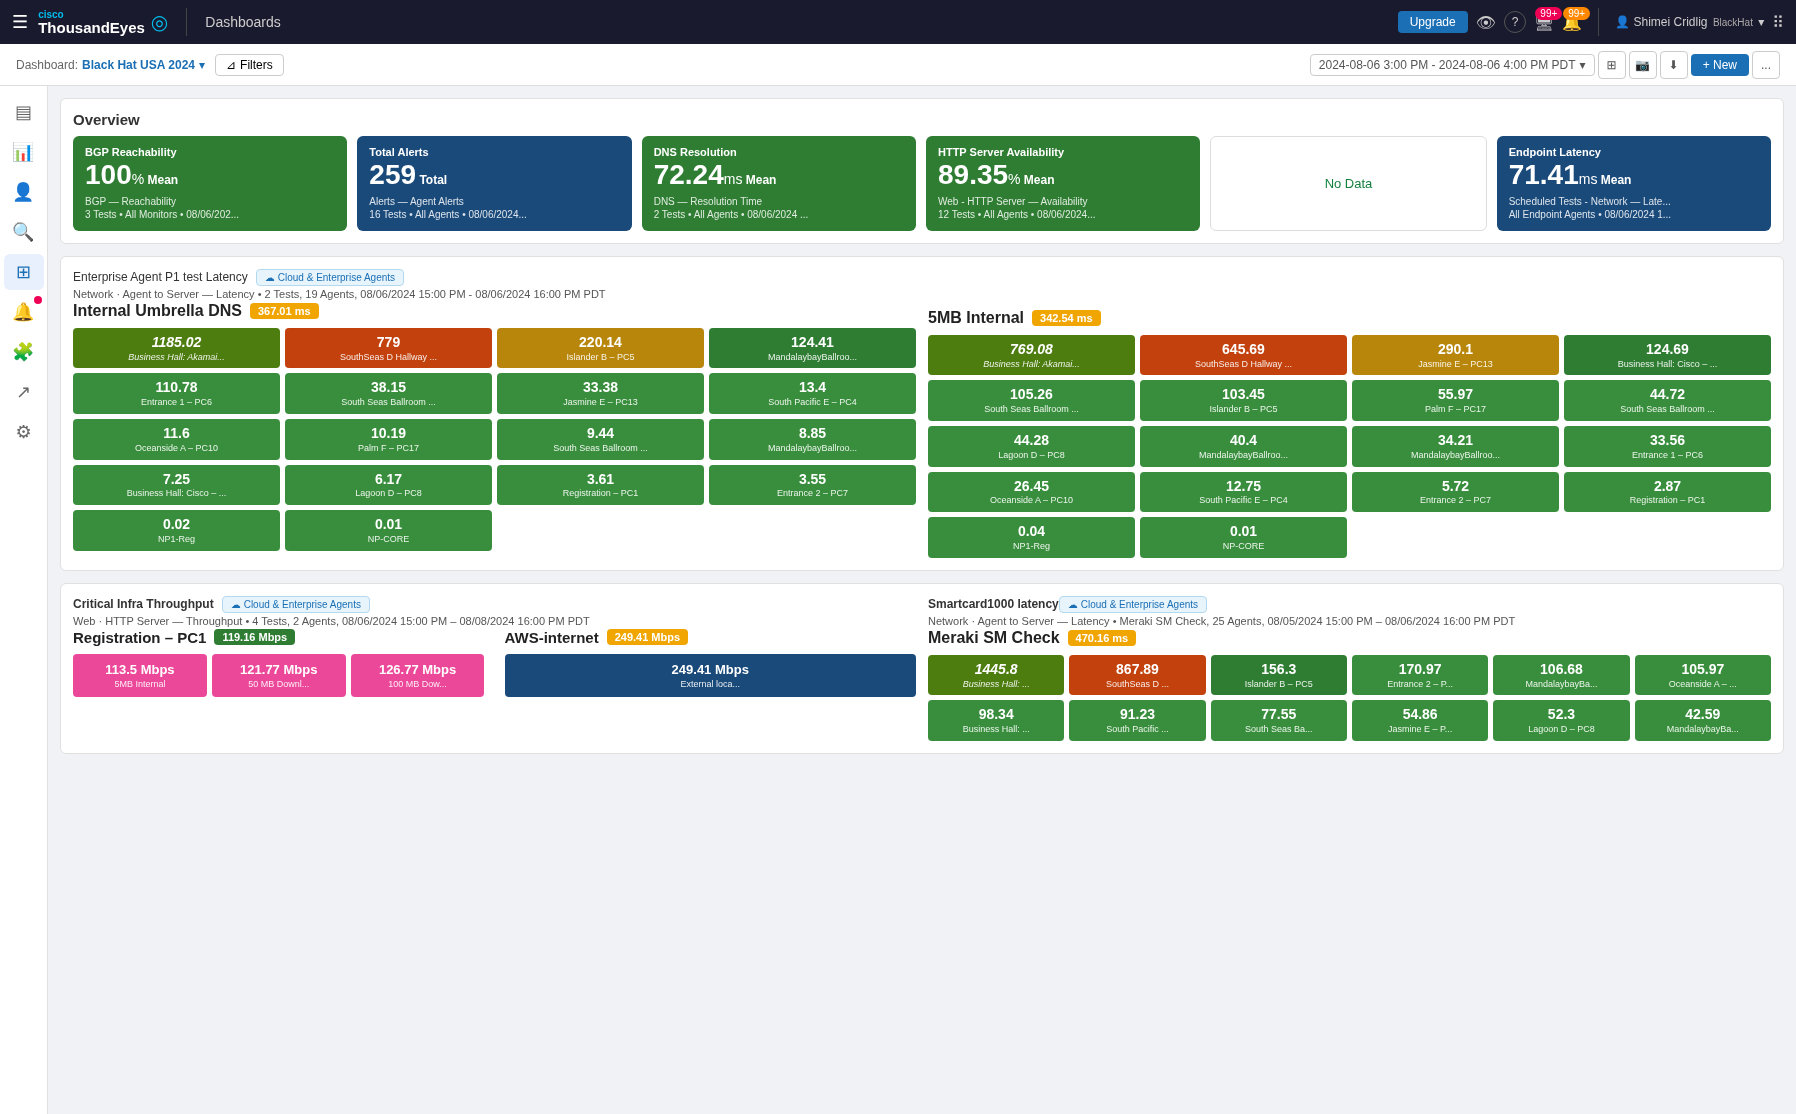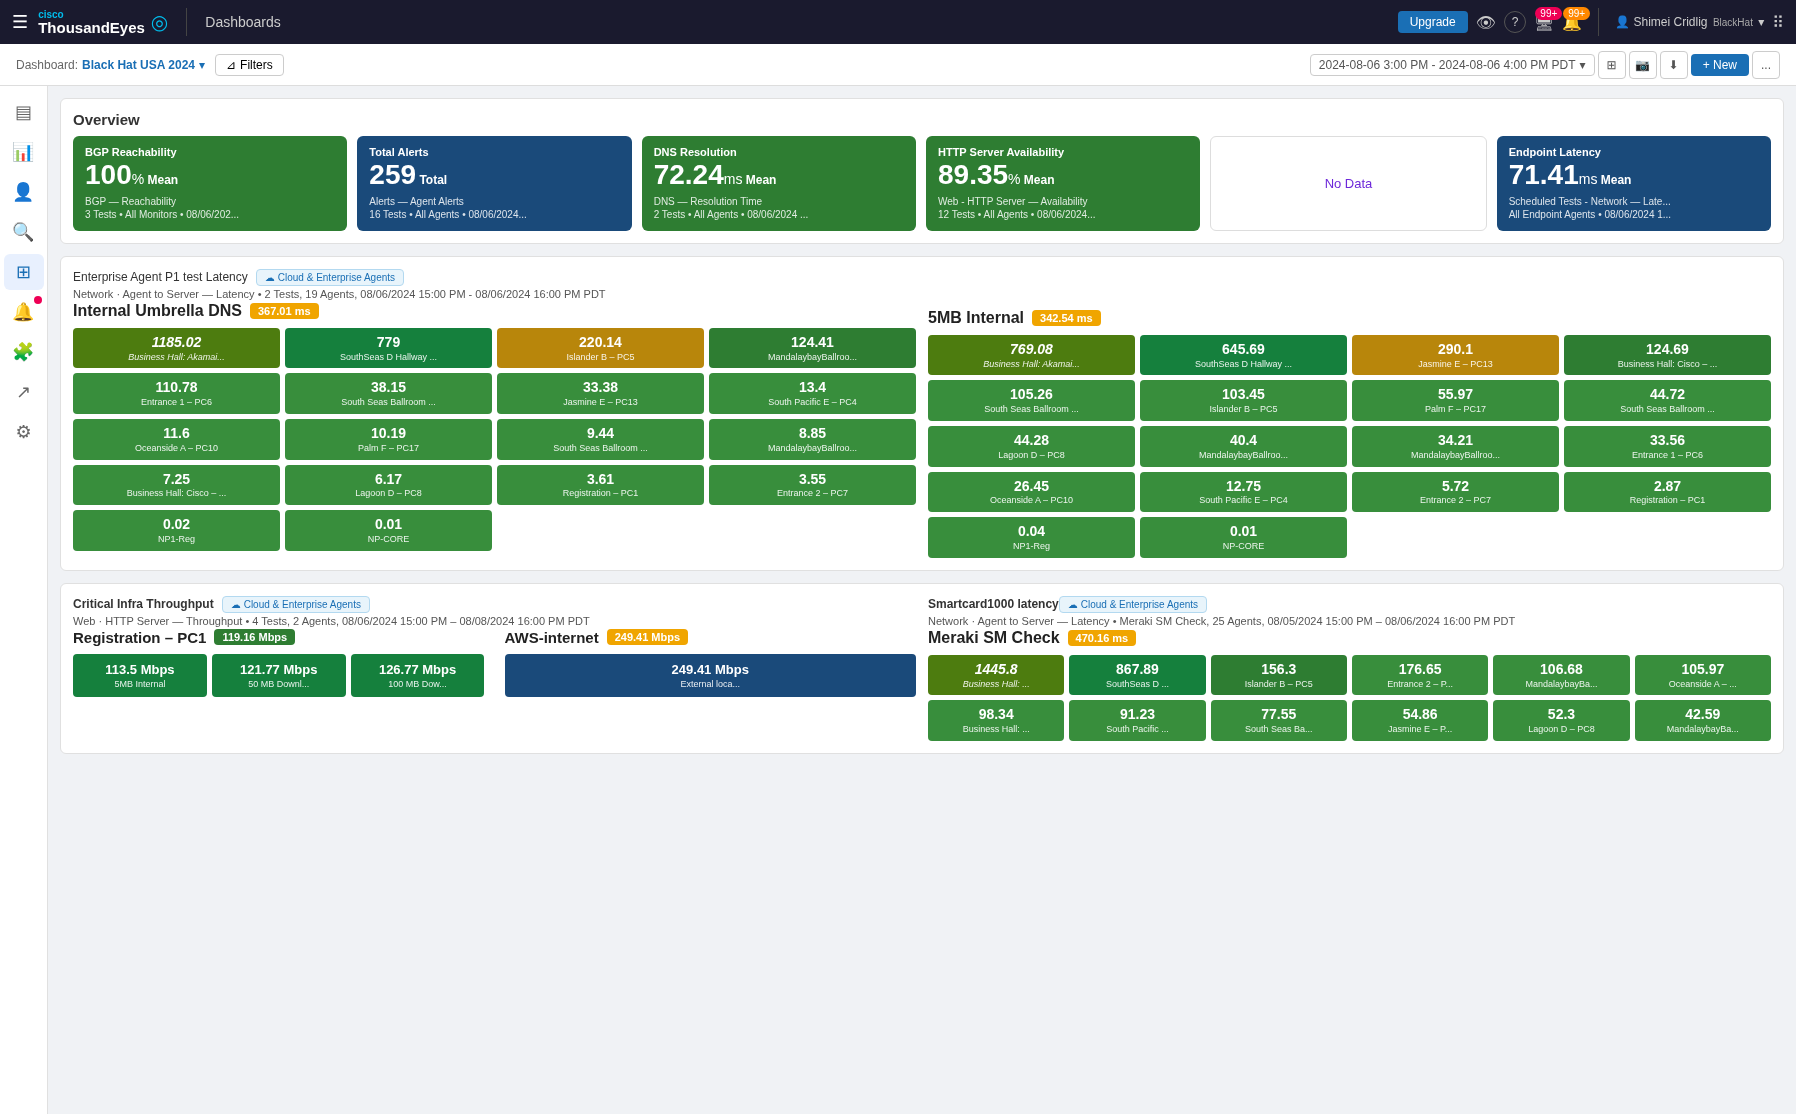--- a/index.html
+++ b/index.html
@@ -62,41 +62,41 @@
     .widget-main-title { font-size: 16px; font-weight: bold; color: #222; }
     .widget-badge { background: #f0a500; color: #fff; padding: 2px 8px; border-radius: 4px; font-size: 11px; font-weight: bold; }
     .widget-badge.green { background: #2e7d32; }
     .cloud-badge { background: #e8f4fb; border: 1px solid #b3d9f0; color: #1a6fb5; padding: 2px 8px; border-radius: 4px; font-size: 10px; display: inline-flex; align-items: center; gap: 3px; }
 
     
     .metric-grid { display: grid; grid-template-columns: repeat(4, 1fr); gap: 5px; }
     .metric-cell { border-radius: 4px; padding: 6px 8px; color: #fff; text-align: center; cursor: pointer; }
     .metric-cell .val { font-size: 14px; font-weight: bold; line-height: 1.2; }
     .metric-cell .lbl { font-size: 9px; opacity: 0.9; line-height: 1.2; margin-top: 1px; }
-    .mc-red { background: #15803d; }
+    .mc-red { background: #c2410c; }
     .mc-darkred { background: #4d7c0f; font-style: italic; }
     .mc-yellow { background: #b8860b; }
     .mc-green { background: #2e7d32; }
     .mc-lgreen { background: #388e3c; }
 
     
     .throughput-cols { display: flex; gap: 20px; }
     .throughput-col { flex: 1; }
     .tput-title { font-size: 15px; font-weight: bold; color: #222; display: flex; align-items: center; gap: 8px; margin-bottom: 8px; }
     .tput-cards { display: flex; gap: 5px; }
-    .tput-card { background: #15803d; color: #fff; border-radius: 4px; padding: 8px 10px; flex: 1; text-align: center; }
+    .tput-card { background: #ec4899; color: #fff; border-radius: 4px; padding: 8px 10px; flex: 1; text-align: center; }
     .tput-card .tv { font-size: 13px; font-weight: bold; }
     .tput-card .tl { font-size: 9px; opacity: 0.9; margin-top: 2px; }
     .tput-card.blue-card { background: #1a4a7a; }
 
     
     .smartcard-grid { display: grid; grid-template-columns: repeat(6, 1fr); gap: 5px; }
 
     
-    .no-data-text { color: #6d28d9; font-size: 13px; }
+    .no-data-text { color: #15803d; font-size: 13px; }
   </style>
 </head>
 <body>
 
 <nav class="top-nav">
   <span class="hamburger">☰</span>
   <div class="brand">
     <span style="display:flex;flex-direction:column;line-height:1;">
       <span class="cisco-text">cisco</span>
       <span style="color:#fff;font-size:15px;font-weight:bold;">ThousandEyes</span>
@@ -449,21 +449,21 @@
     </div>
               <div class="metric-cell mc-red">
       <div class="val">867.89</div>
       <div class="lbl">SouthSeas D ...</div>
     </div>
               <div class="metric-cell mc-green">
       <div class="val">156.3</div>
       <div class="lbl">Islander B – PC5</div>
     </div>
               <div class="metric-cell mc-lgreen">
-      <div class="val">176.65</div>
+      <div class="val">170.97</div>
       <div class="lbl">Entrance 2 – P...</div>
     </div>
               <div class="metric-cell mc-lgreen">
       <div class="val">106.68</div>
       <div class="lbl">MandalaybayBa...</div>
     </div>
               <div class="metric-cell mc-lgreen">
       <div class="val">105.97</div>
       <div class="lbl">Oceanside A – ...</div>
     </div>

